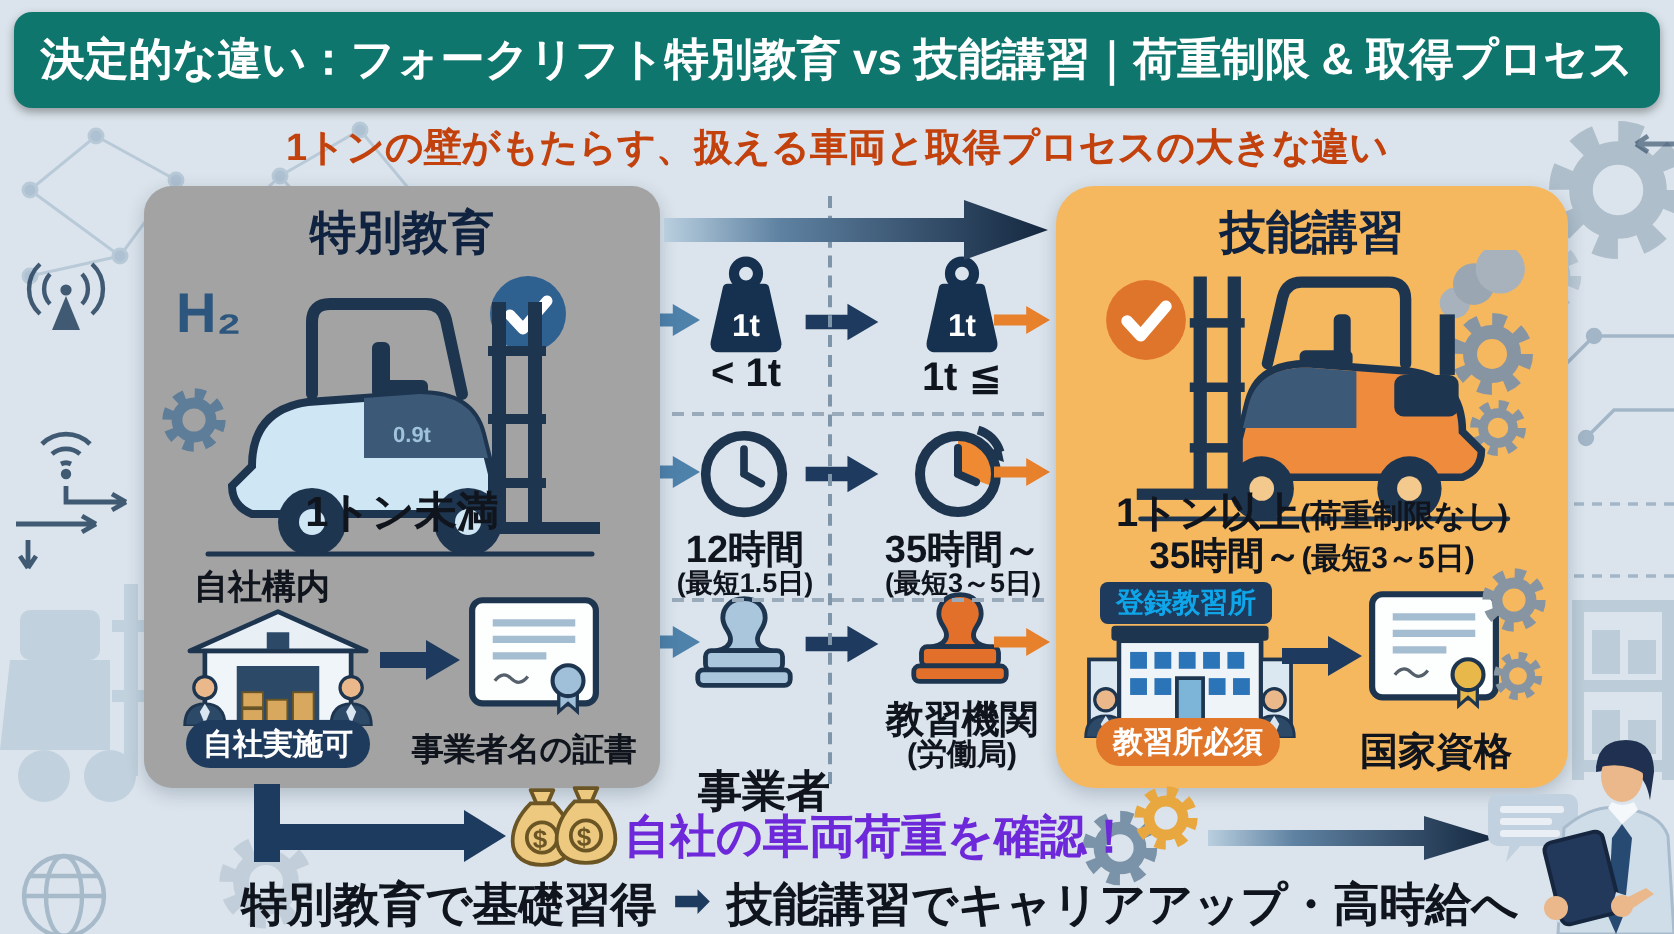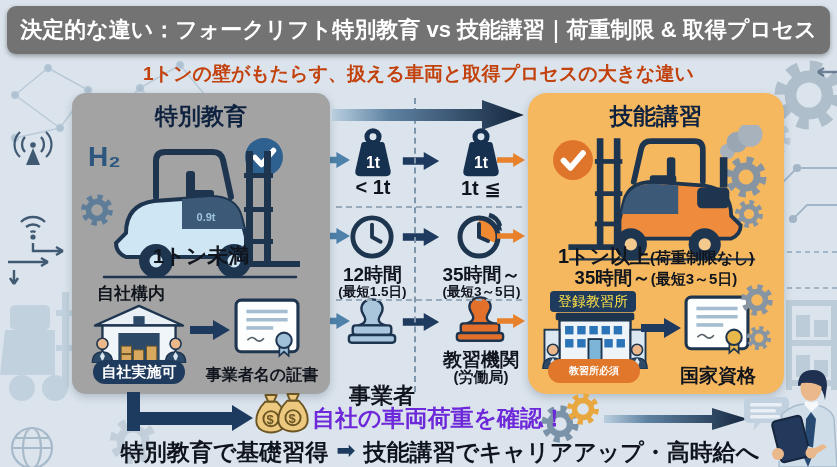--- a/index.html
+++ b/index.html
@@ -1,34 +1,34 @@
 <!DOCTYPE html>
 <html><head>
 <meta charset="utf-8">
 <style>
   html,body{margin:0;padding:0;}
   body{font-family:"Liberation Sans","DejaVu Sans",sans-serif;}
   #stage{position:relative;width:837px;height:467px;background:#dbe4ec;overflow:hidden;}
   .ab{position:absolute;}
   .ctr{text-align:center;}
   .bold{font-weight:bold;}
-  #title-bar{left:7px;top:6px;width:823px;height:48px;background:#737373;border-radius:9px;
+  #title-bar{left:7px;top:6px;width:823px;height:48px;background:#0f766e;border-radius:9px;
     display:flex;align-items:center;justify-content:center;color:#ffffff;font-size:22px;
     font-weight:bold;white-space:nowrap;box-shadow:0 2px 5px rgba(0,0,0,.35);z-index:5;}
   #subtitle{left:0;top:61px;width:837px;font-size:19px;font-weight:bold;color:#c2410c;z-index:4;}
   .panel{border-radius:14px;box-shadow:0 3px 9px rgba(20,40,70,.22);z-index:3;}
   #panel-special{left:72px;top:93px;width:258px;height:301px;background:#a3a3a3;}
   #panel-skill{left:528px;top:93px;width:256px;height:301px;background:#f6b85f;border-radius:19px;}
   .panel-heading{left:0;top:8px;width:100%;font-size:23px;font-weight:bold;color:#0f2340;text-align:center;}
   .lbl-black{color:#10151d;font-weight:bold;}
   .pill{border-radius:16px;color:#fff;font-weight:bold;font-size:15px;display:flex;
     align-items:center;justify-content:center;white-space:nowrap;}
   .pill-navy{background:#1e3a5c;}
   .pill-orange{background:#e0772b;}
-  .badge-navy{background:#1e3a5c;color:#fde047;font-weight:normal;font-size:14px;border-radius:4px;
+  .badge-navy{background:#1e3a5c;color:#0ea5e9;font-weight:bold;font-size:14px;border-radius:4px;
     display:flex;align-items:center;justify-content:center;white-space:nowrap;}
   .mid-label{font-weight:bold;color:#10151d;text-align:center;white-space:nowrap;}
   .dash-v{border-left:2px dashed #7e95aa;z-index:2;}
   .dash-h{border-top:2px dashed #99abbb;z-index:2;}
   svg{display:block;} .z4{z-index:4;} .z6{z-index:6;}
   #bottom-line{left:40px;top:437px;width:720px;display:flex;justify-content:center;gap:8px;
     font-size:23px;font-weight:bold;color:#10151d;white-space:nowrap;z-index:5;margin-left:40px;}
   #bottom-line .flow-arrow{color:#1d3a5f;}
   #check-text{left:312px;top:403px;font-size:23px;font-weight:bold;color:#6d28d9;white-space:nowrap;z-index:5;}
   .sub-inline{display:flex;justify-content:center;align-items:baseline;white-space:nowrap;}
@@ -348,21 +348,21 @@
           <rect x="80" y="16" width="9" height="9"></rect>
         <rect x="28" y="30" width="9" height="9"></rect>
           <rect x="41" y="30" width="9" height="9"></rect>
           <rect x="70" y="30" width="9" height="9"></rect>
           <rect x="83" y="30" width="9" height="9"></rect>
       </g>
       <rect x="53" y="30" width="14" height="30" fill="#7db5d8" stroke="#1e3550" stroke-width="2"></rect>
       <use href="#sym-person-small" x="2" y="34" width="26" height="28"></use>
       <use href="#sym-person-small" x="92" y="34" width="26" height="28"></use>
     </svg>
-    <div class="ab pill pill-orange" style="left:20px;top:266px;width:92px;height:24px;font-size:10px;">教習所必須</div>
+    <div class="ab pill pill-orange" style="left:20px;top:266px;width:92px;height:24px;font-size:15px;">教習所必須</div>
 
     <svg class="ab" style="left:110px;top:224px" width="46" height="22">
         <use href="#sym-arrow" color="#1e3a5f"></use>
       </svg>
     <svg class="ab" style="left:156px;top:202px" width="66" height="62">
         <use href="#sym-cert" color="#e8b84b"></use>
       </svg>
     <svg class="ab" style="left:212px;top:190px" width="34" height="34">
         <use href="#sym-gear" color="#8795a3"></use>
       </svg>

